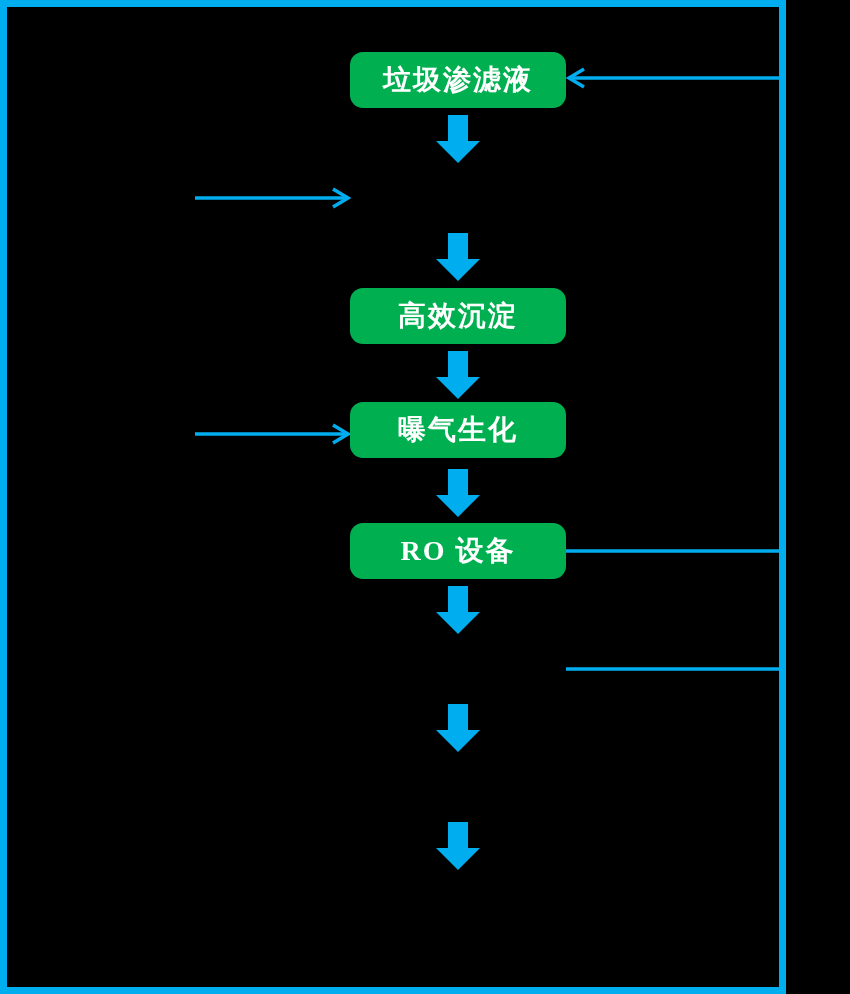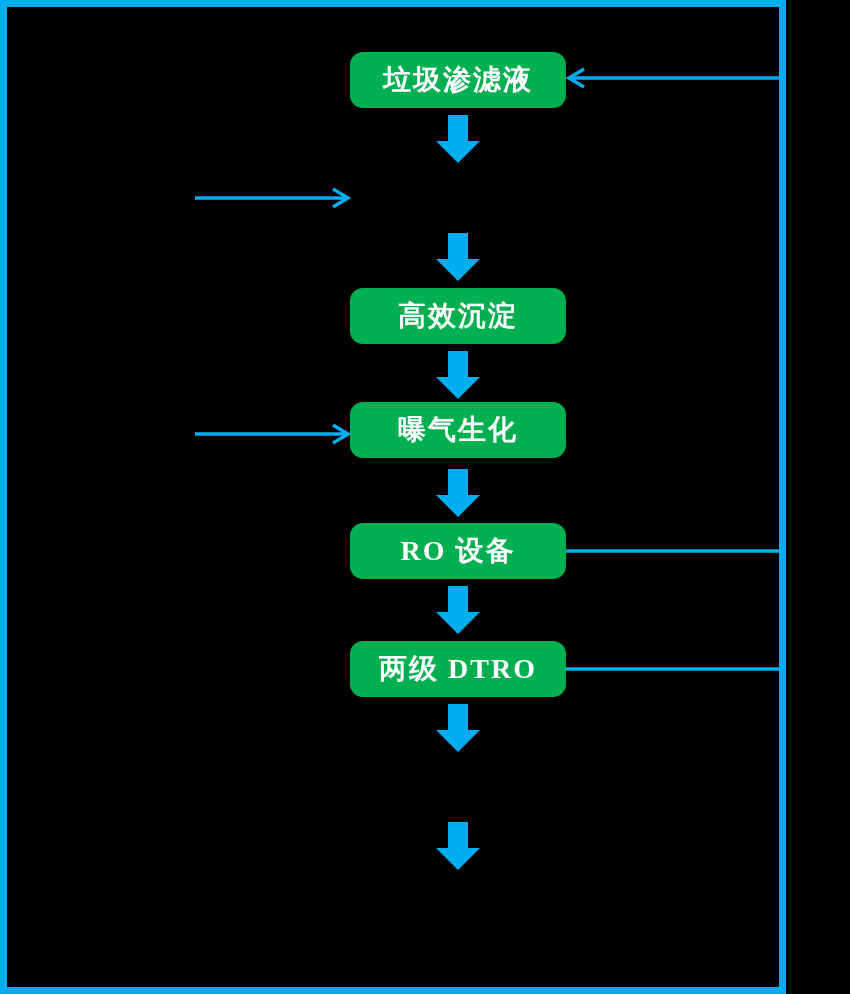--- a/index.html
+++ b/index.html
@@ -86,16 +86,15 @@
       <line x1="566" y1="551" x2="781" y2="551"></line>
 
       <line x1="566" y1="669" x2="781" y2="669"></line>
     </g>
   </svg>
 
   <div class="node node-1">垃圾渗滤液</div>
   <div class="node node-3">高效沉淀</div>
   <div class="node node-4">曝气生化</div>
   <div class="node node-5">RO 设备</div>
-  <div class="node node-6">两级 DTRO</div>
 
   <div class="frame"></div>
 </div>
 
 </body></html>

